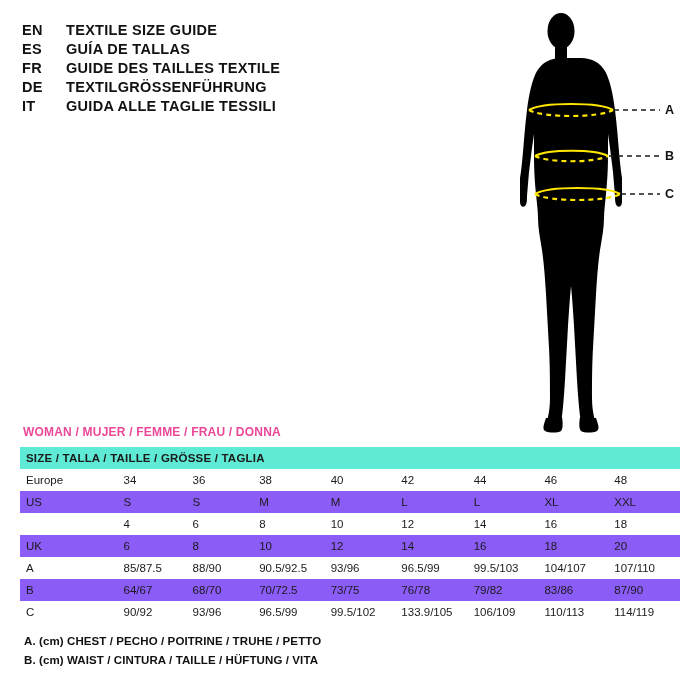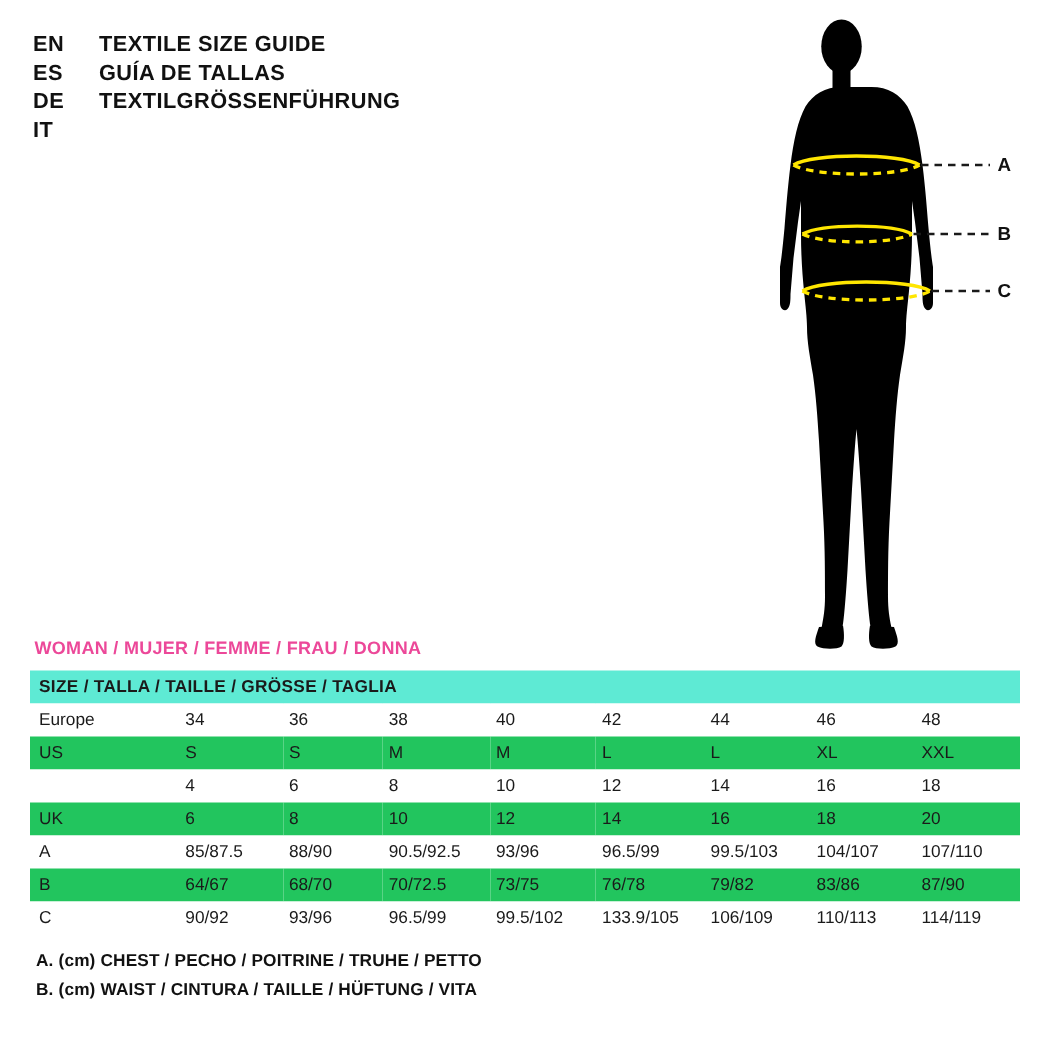--- a/index.html
+++ b/index.html
@@ -83,21 +83,21 @@
     border-collapse: collapse;
     width: 660px;
     font-size: 11.5px;
     color: #1a1a1a;
   }
   table.size-table td {
     padding: 3px 4px 3px 4px;
     height: 16px;
     line-height: 14px;
   }
-  .row-shade td { background: #22c55e; }
+  .row-shade td { background: #8b5cf6; }
   .row-plain td { background: #ffffff; }
   .hdr-row td {
     background: #5eead4;
     font-weight: bold;
     font-size: 11.5px;
     letter-spacing: 0.2px;
   }
   .c-label {
     width: 108px;
     text-align: left;
@@ -129,25 +129,30 @@
 <div class="title-block">
   <div class="title-row">
     <span class="title-lang">EN</span>
     <span class="title-text">TEXTILE SIZE GUIDE</span>
   </div>
   <div class="title-row">
     <span class="title-lang">ES</span>
     <span class="title-text">GUÍA DE TALLAS</span>
   </div>
   <div class="title-row">
+    <span class="title-lang">FR</span>
+    <span class="title-text">GUIDE DES TAILLES TEXTILE</span>
+  </div>
+  <div class="title-row">
     <span class="title-lang">DE</span>
     <span class="title-text">TEXTILGRÖSSENFÜHRUNG</span>
   </div>
   <div class="title-row">
     <span class="title-lang">IT</span>
+    <span class="title-text">GUIDA ALLE TAGLIE TESSILI</span>
   </div>
 </div>
 
 <div class="figure-wrap">
   <svg class="figure-svg" width="190" height="430" viewBox="0 0 190 430">
 
     <g fill="#000000">
 
       <ellipse cx="59" cy="25" rx="13.5" ry="18"></ellipse>
 

